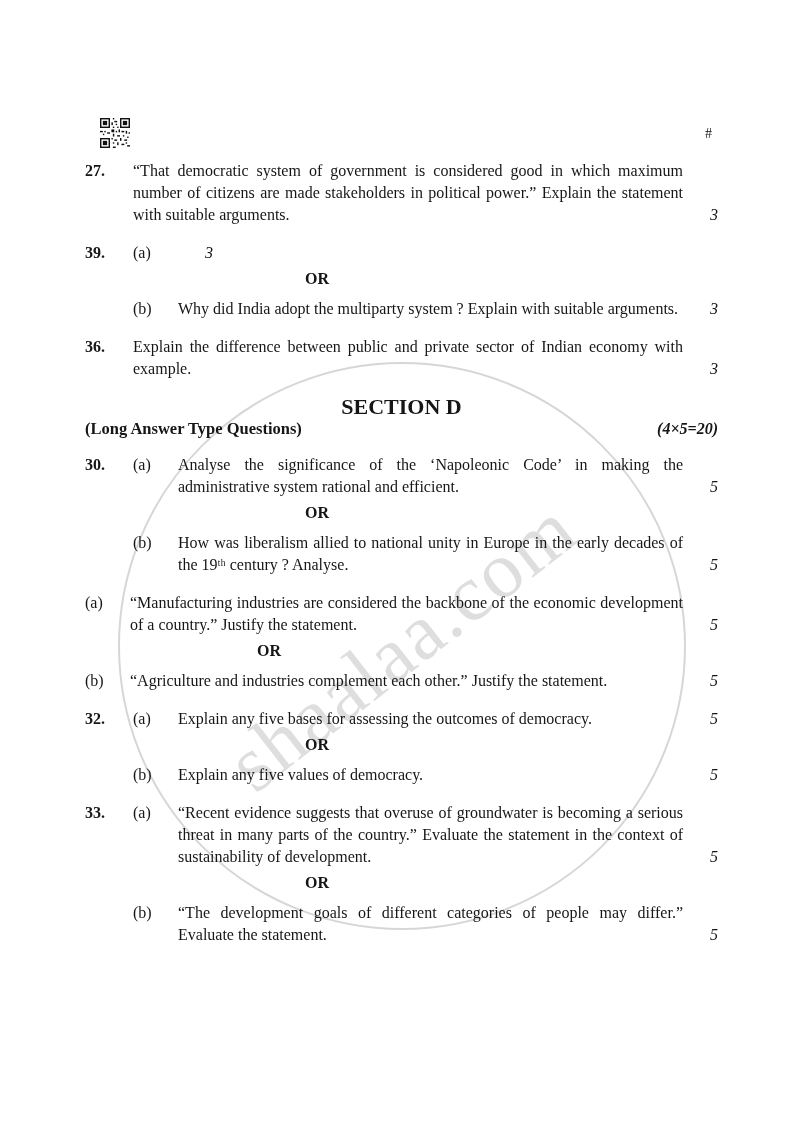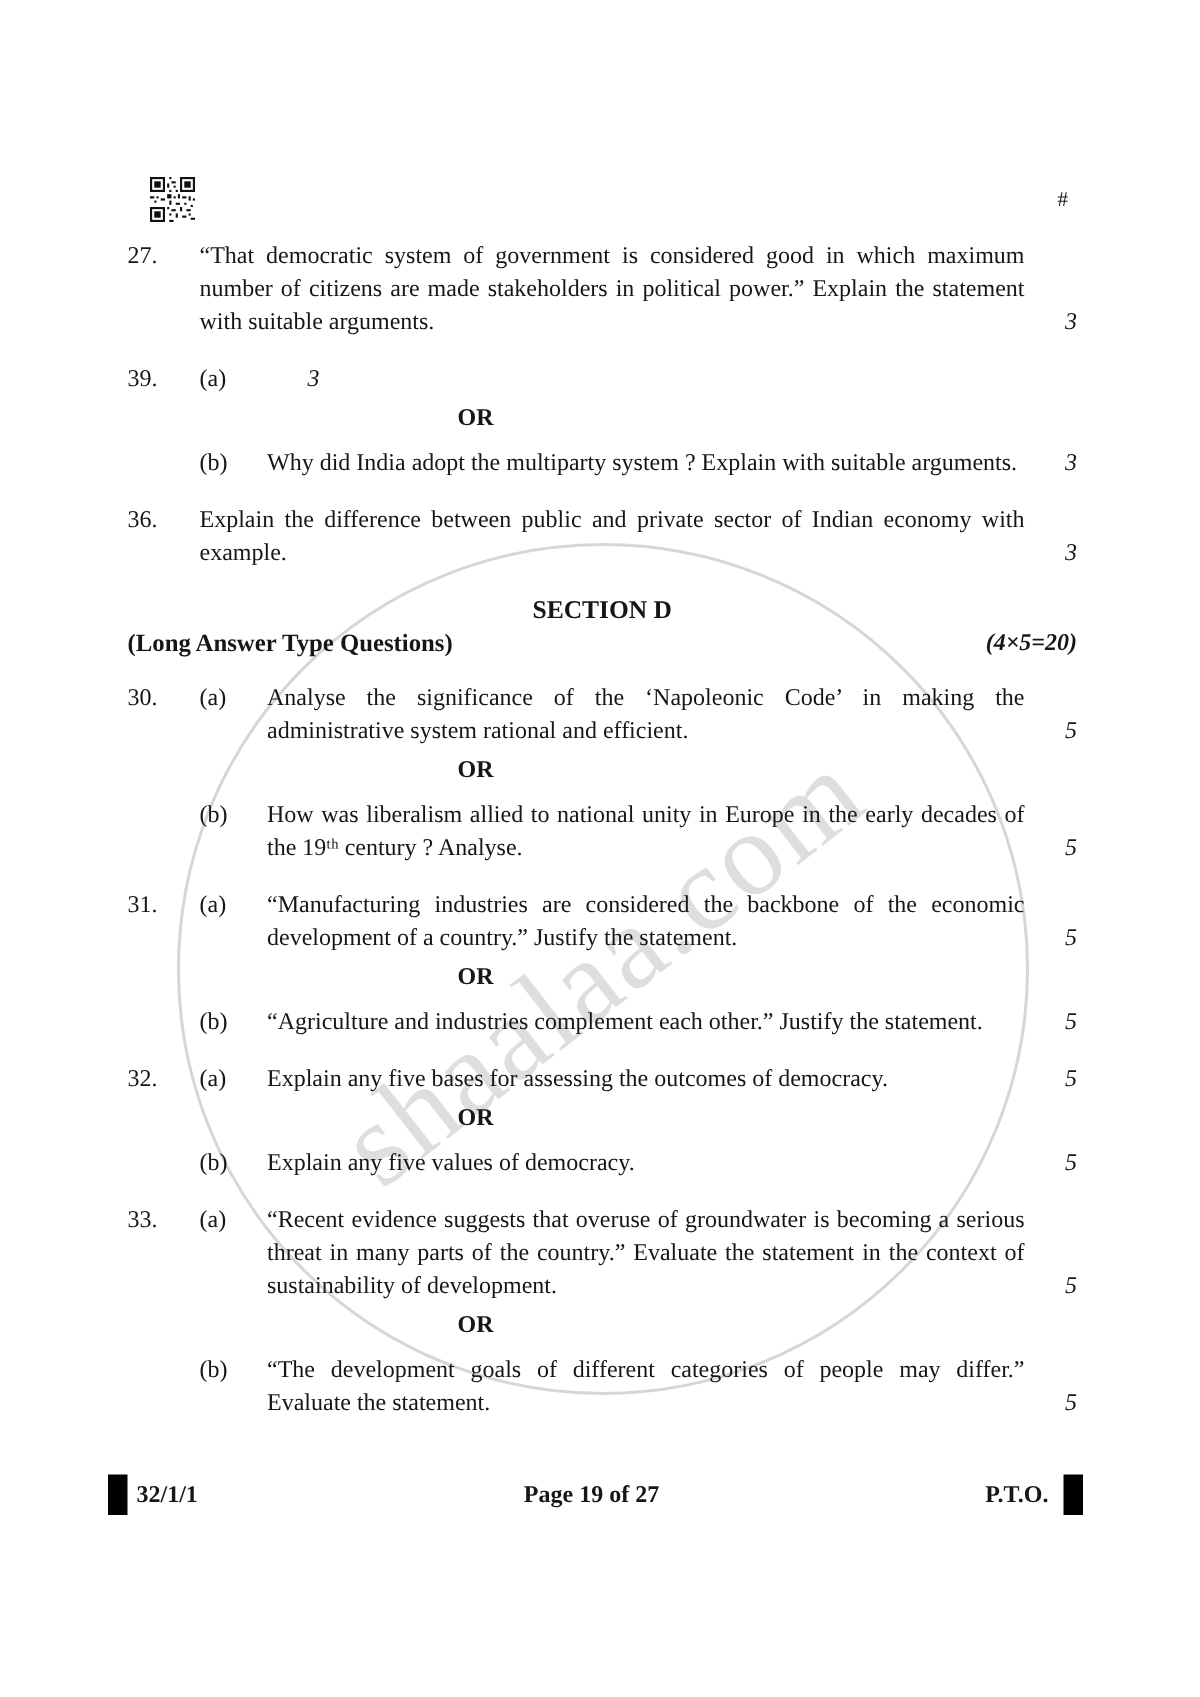--- a/index.html
+++ b/index.html
@@ -35,34 +35,34 @@
   .qr { position: absolute; left: 100px; top: 118px; width: 30px; height: 30px; z-index: 2; }
   .corner-hash { position: absolute; right: 88px; top: 126px; font-size: 14px; z-index: 2; }
 
   
   .main {
     position: absolute; left: 85px; top: 160px; width: 633px;
     font-size: 16px; line-height: 22px;
     z-index: 1;
   }
   .q { display: flex; margin-bottom: 12px; }
-  .qnum { width: 48px; flex-shrink: 0; font-weight: normal; }
+  .qnum { width: 48px; flex-shrink: 0; font-weight: bold; }
   .qbody { flex: 1; min-width: 0; }
   .qpart { display: flex; margin-bottom: 4px; }
   .plabel { width: 45px; flex-shrink: 0; }
   .ptext { flex: 1; text-align: justify; }
   .pmarks {
     width: 35px; flex-shrink: 0; font-style: italic;
     display: flex; align-items: flex-end; justify-content: flex-end;
   }
   .or { font-weight: bold; margin: 4px 0 8px 172px; }
 
   
   .section-header { margin: 8px 0 14px 0; }
-  .section-title { text-align: center; font-weight: bold; font-size: 17px; }
+  .section-title { text-align: center; font-weight: bold; font-size: 22px; }
   .section-sub-row { position: relative; text-align: left; }
   .section-subtitle { font-weight: bold; font-size: 16.5px; display: inline-block; }
   .section-marks { position: absolute; right: 0; top: 0; font-style: italic; font-weight: bold; }
 
   
   .footer {
     position: absolute; left: 72px; right: 78px; top: 983px;
     display: flex; align-items: center;
     font-size: 16px; z-index: 2;
   }
@@ -198,21 +198,20 @@
 
   <div class="qpart">
     <div class="plabel">(b)</div>
     <div class="ptext">How was liberalism allied to national unity in Europe in the early decades of the 19ᵗʰ century ? Analyse.</div>
     <div class="pmarks">5</div>
   </div>
 </div>
   </div>
 
   <div class="q">
-    <div class="qnum">31.</div>
     <div class="qbody">
   <div class="qpart">
     <div class="plabel">(a)</div>
     <div class="ptext">“Manufacturing industries are considered the backbone of the economic development of a country.” Justify the statement.</div>
     <div class="pmarks">5</div>
   </div>
 
   <div class="or">OR</div>
 
   <div class="qpart">
@@ -256,21 +255,14 @@
   <div class="qpart">
     <div class="plabel">(b)</div>
     <div class="ptext">“The development goals of different categories of people may differ.” Evaluate the statement.</div>
     <div class="pmarks">5</div>
   </div>
 </div>
   </div>
 </div>
   </div>
 
-  <div class="footer">
-    <div class="footer-bar"></div>
-    <div class="footer-code">32/1/1</div>
-    <div class="footer-page">Page 19 of 27</div>
-    <div class="footer-pto">P.T.O.</div>
-    <div class="footer-bar"></div>
-  </div>
 
 </div>
 
 </body></html>

